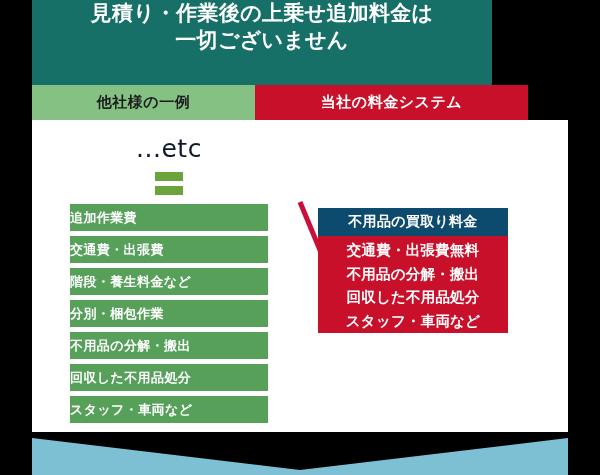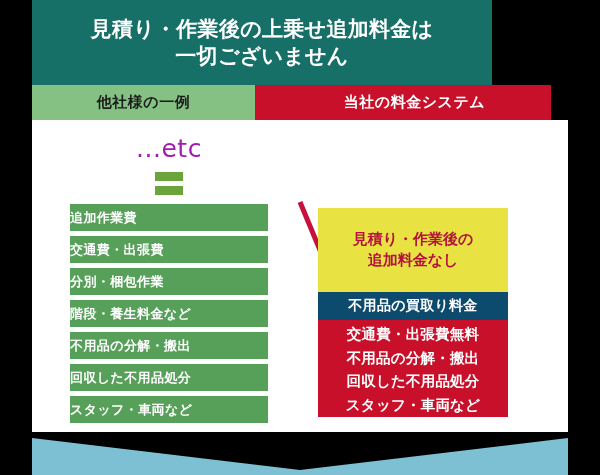--- a/index.html
+++ b/index.html
@@ -22,21 +22,20 @@
 
   
   .header-band {
     position: absolute;
     left: 32px;
     top: 0;
     width: 460px;
     height: 85px;
     background: #177067;
     display: flex;
-    align-items: center;
     justify-content: center;
   }
   .header-title {
     color: #ffffff;
     font-size: 21px;
     font-weight: bold;
     line-height: 1.28;
     text-align: center;
     letter-spacing: 0.3px;
     white-space: pre-line;
@@ -61,41 +60,40 @@
   }
   .tab-left {
     width: 223px;
     background: #84c183;
     color: #1d1d1d;
   }
   .tab-right {
     width: 273px;
     background: #c8102b;
     color: #ffffff;
-    padding-left: 23px;
   }
 
   
   .body-card {
     position: absolute;
     left: 32px;
     top: 120px;
     width: 536px;
     height: 312px;
     background: #ffffff;
   }
 
   
   .etc-label {
     position: absolute;
     left: 38px;
     top: 14px;
     width: 198px;
     text-align: center;
-    color: #a21caf;
+    color: #0f172a;
     font-size: 25px;
     font-weight: normal;
     letter-spacing: 0.5px;
   }
   .equals-sign {
     position: absolute;
     left: 38px;
     top: 52px;
     width: 198px;
     display: flex;
@@ -230,46 +228,42 @@
     </div>
 
     <div class="left-list">
       <div class="left-item">
           <span>追加作業費</span>
         </div>
       <div class="left-item">
           <span>交通費・出張費</span>
         </div>
       <div class="left-item">
+          <span>階段・養生料金など</span>
+        </div>
+      <div class="left-item">
           <span>分別・梱包作業</span>
-        </div>
-      <div class="left-item">
-          <span>階段・養生料金など</span>
         </div>
       <div class="left-item">
           <span>不用品の分解・搬出</span>
         </div>
       <div class="left-item">
           <span>回収した不用品処分</span>
         </div>
       <div class="left-item">
           <span>スタッフ・車両など</span>
         </div>
     </div>
 
     <svg class="arrow-svg" viewBox="0 0 86 135">
       <line x1="20" y1="7" x2="64" y2="113" stroke="#c8103c" stroke-width="5" stroke-linecap="butt"></line>
       <polygon points="70,128 52,110 76,104" fill="#c8103c"></polygon>
     </svg>
 
     <div class="right-panel">
-      <div class="panel-yellow">
-        <div class="panel-yellow-text">見積り・作業後の
-追加料金なし</div>
-      </div>
       <div class="panel-orange">
         <div class="panel-orange-text">不用品の買取り料金</div>
       </div>
       <div class="panel-red">
         <div class="panel-red-text">交通費・出張費無料
 不用品の分解・搬出
 回収した不用品処分
 スタッフ・車両など</div>
       </div>
     </div>

